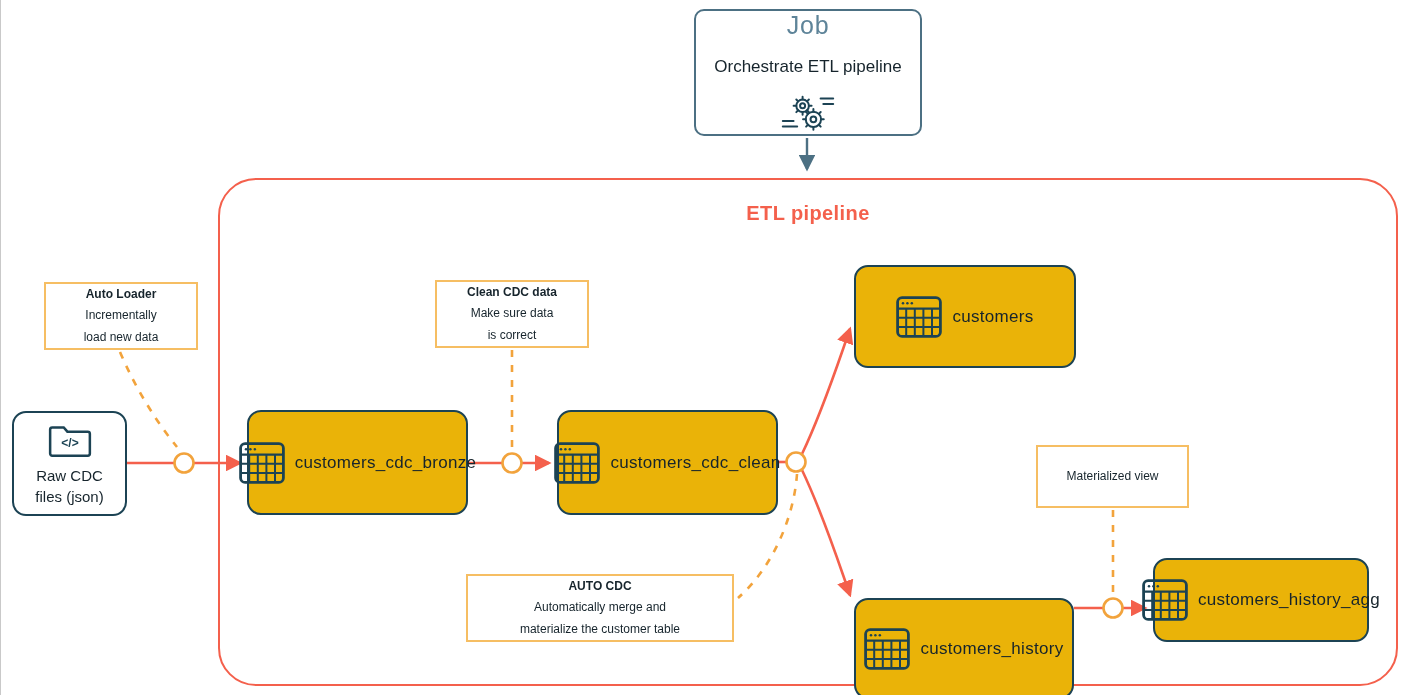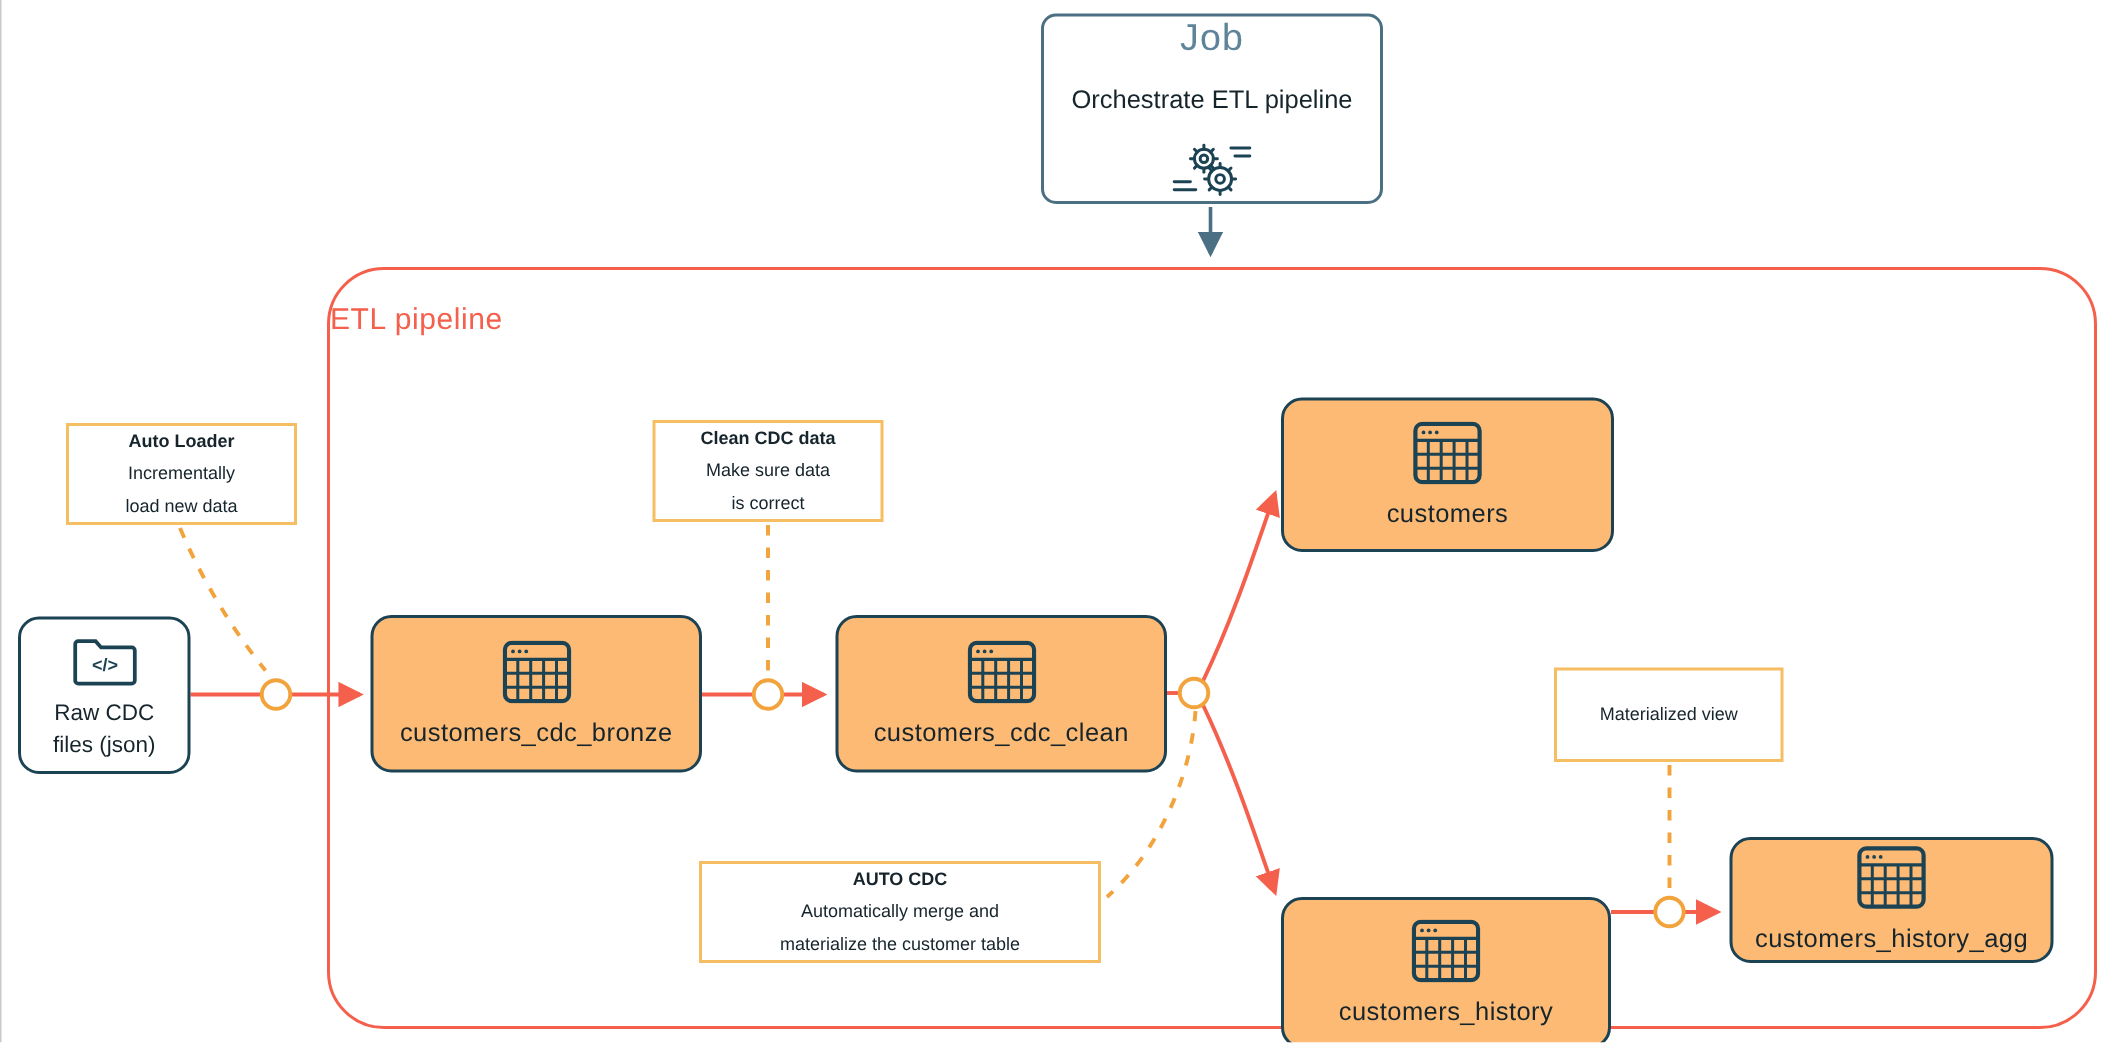--- a/index.html
+++ b/index.html
@@ -3,33 +3,33 @@
 <meta charset="utf-8">
 <style>
   html,body{margin:0;padding:0;background:#ffffff;}
   body{font-family:"Liberation Sans", sans-serif; color:#1A242B;}
   .canvas{position:relative;width:1406px;height:695px;background:#ffffff;overflow:hidden;border-left:1px solid #c9c9c9;}
   svg.layer{position:absolute;left:0;top:0;width:1406px;height:695px;}
 
   
   .pipeline{position:absolute;left:217px;top:178px;width:1180px;height:508px;
     border:2.5px solid #F4604C;border-radius:38px;box-sizing:border-box;}
-  .pipeline-title{position:absolute;left:0;right:0;top:22px;
-    color:#F4604C;font-size:20px;font-weight:400;letter-spacing:.4px;}
+  .pipeline-title{position:absolute;left:0;right:0;top:22px;text-align:center;
+    color:#F4604C;font-size:20px;font-weight:700;letter-spacing:.4px;}
 
   
   .job-box{position:absolute;left:693px;top:9px;width:228px;height:127px;
     border:2px solid #4C7083;border-radius:10px;box-sizing:border-box;background:#fff;
     display:flex;flex-direction:column;align-items:center;justify-content:space-between;gap:4px;}
   .job-title{color:#5E8499;font-size:25px;font-weight:500;letter-spacing:.8px;}
   .job-subtitle{color:#16242C;font-size:17px;margin-top:1px;}
 
   
-  .node{position:absolute;border:2.8px solid #1C4354;border-radius:14px;background:#fdba74;
-    box-sizing:border-box;display:flex;flex-direction:column;align-items:center;justify-content:center;gap:10px;}
+  .node{position:absolute;border:2.8px solid #1C4354;border-radius:14px;background:#eab308;
+    box-sizing:border-box;display:flex;flex-direction:row;align-items:center;justify-content:center;gap:10px;}
   .node-label{font-size:17px;letter-spacing:.3px;color:#16242C;white-space:nowrap;}
 
   
   .src-node{position:absolute;left:11px;top:411px;width:115px;height:105px;
     border:2.8px solid #1C4354;border-radius:14px;background:#fff;box-sizing:border-box;
     display:flex;flex-direction:column;align-items:center;justify-content:center;gap:5px;}
   .src-label{font-size:15px;line-height:21px;text-align:center;color:#16242C;}
 
   
   .annot{position:absolute;border:2px solid #F6BE63;background:#fff;box-sizing:border-box;

